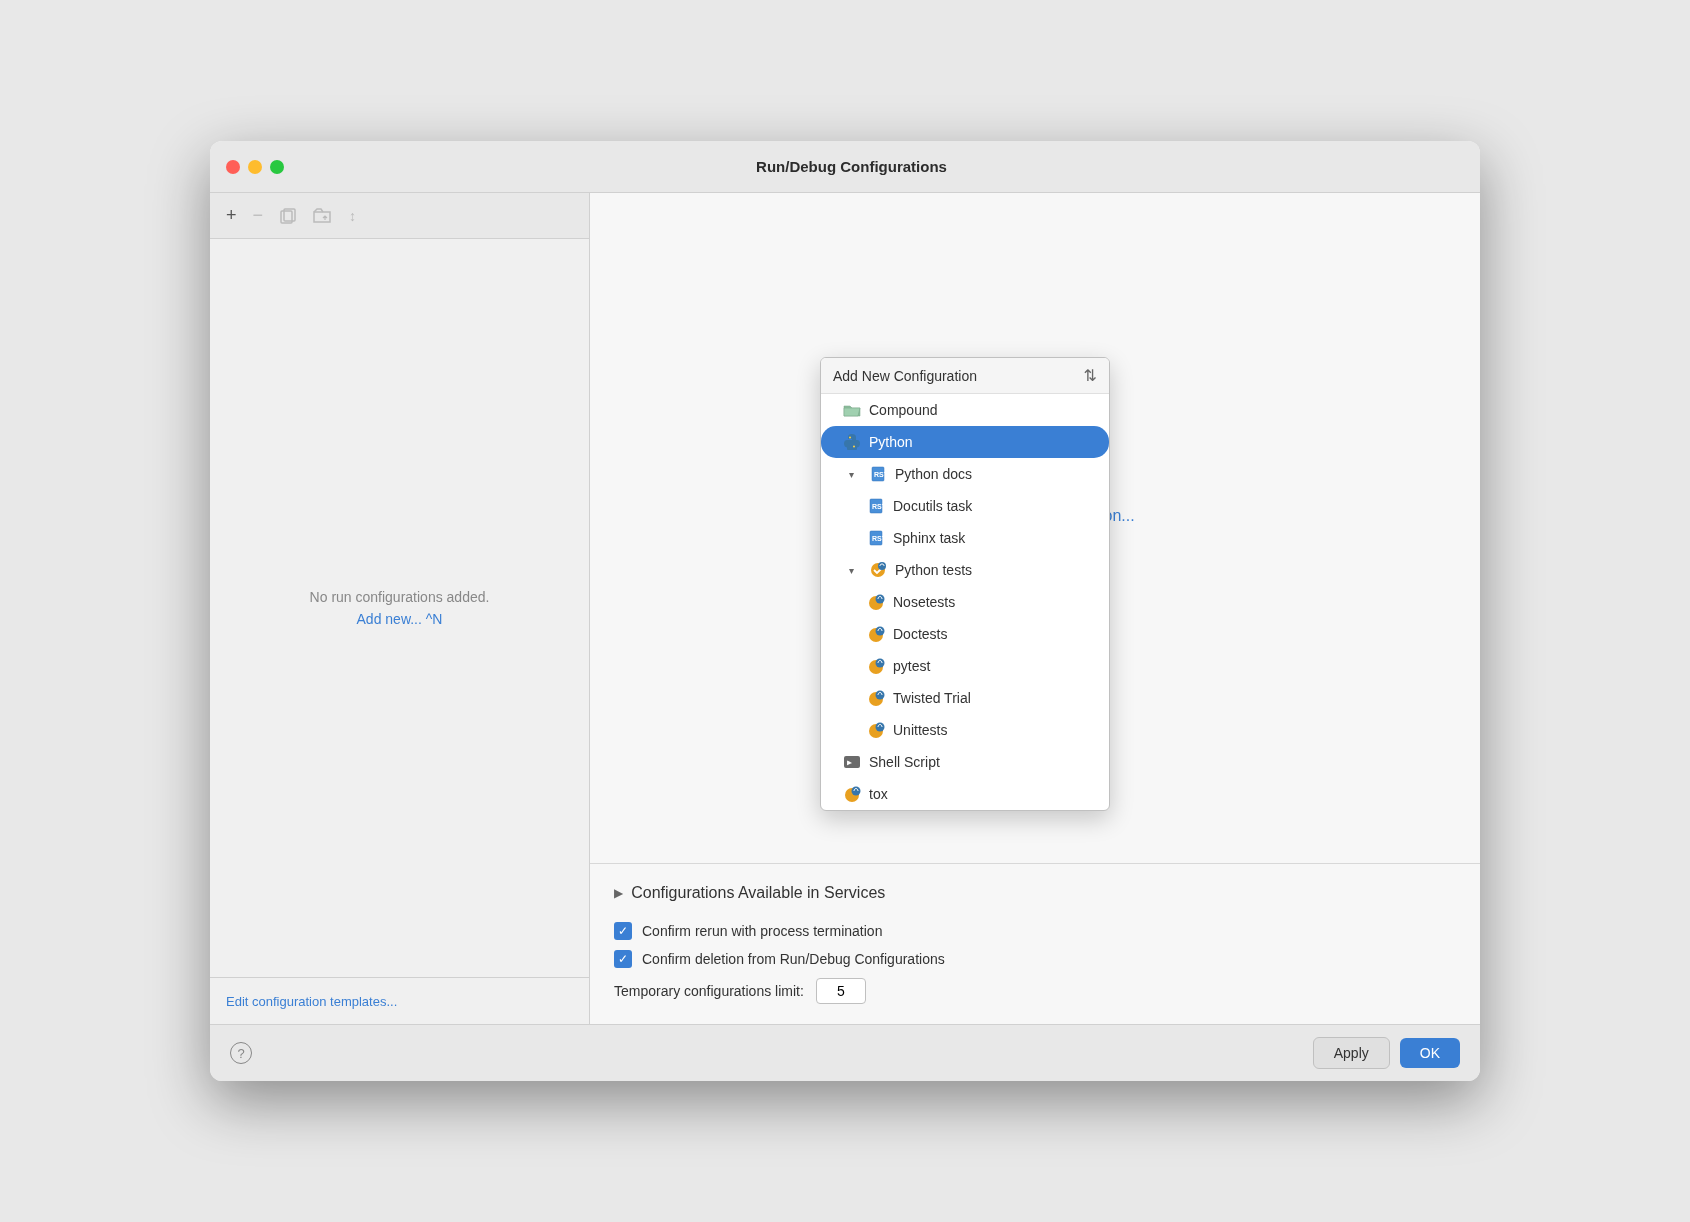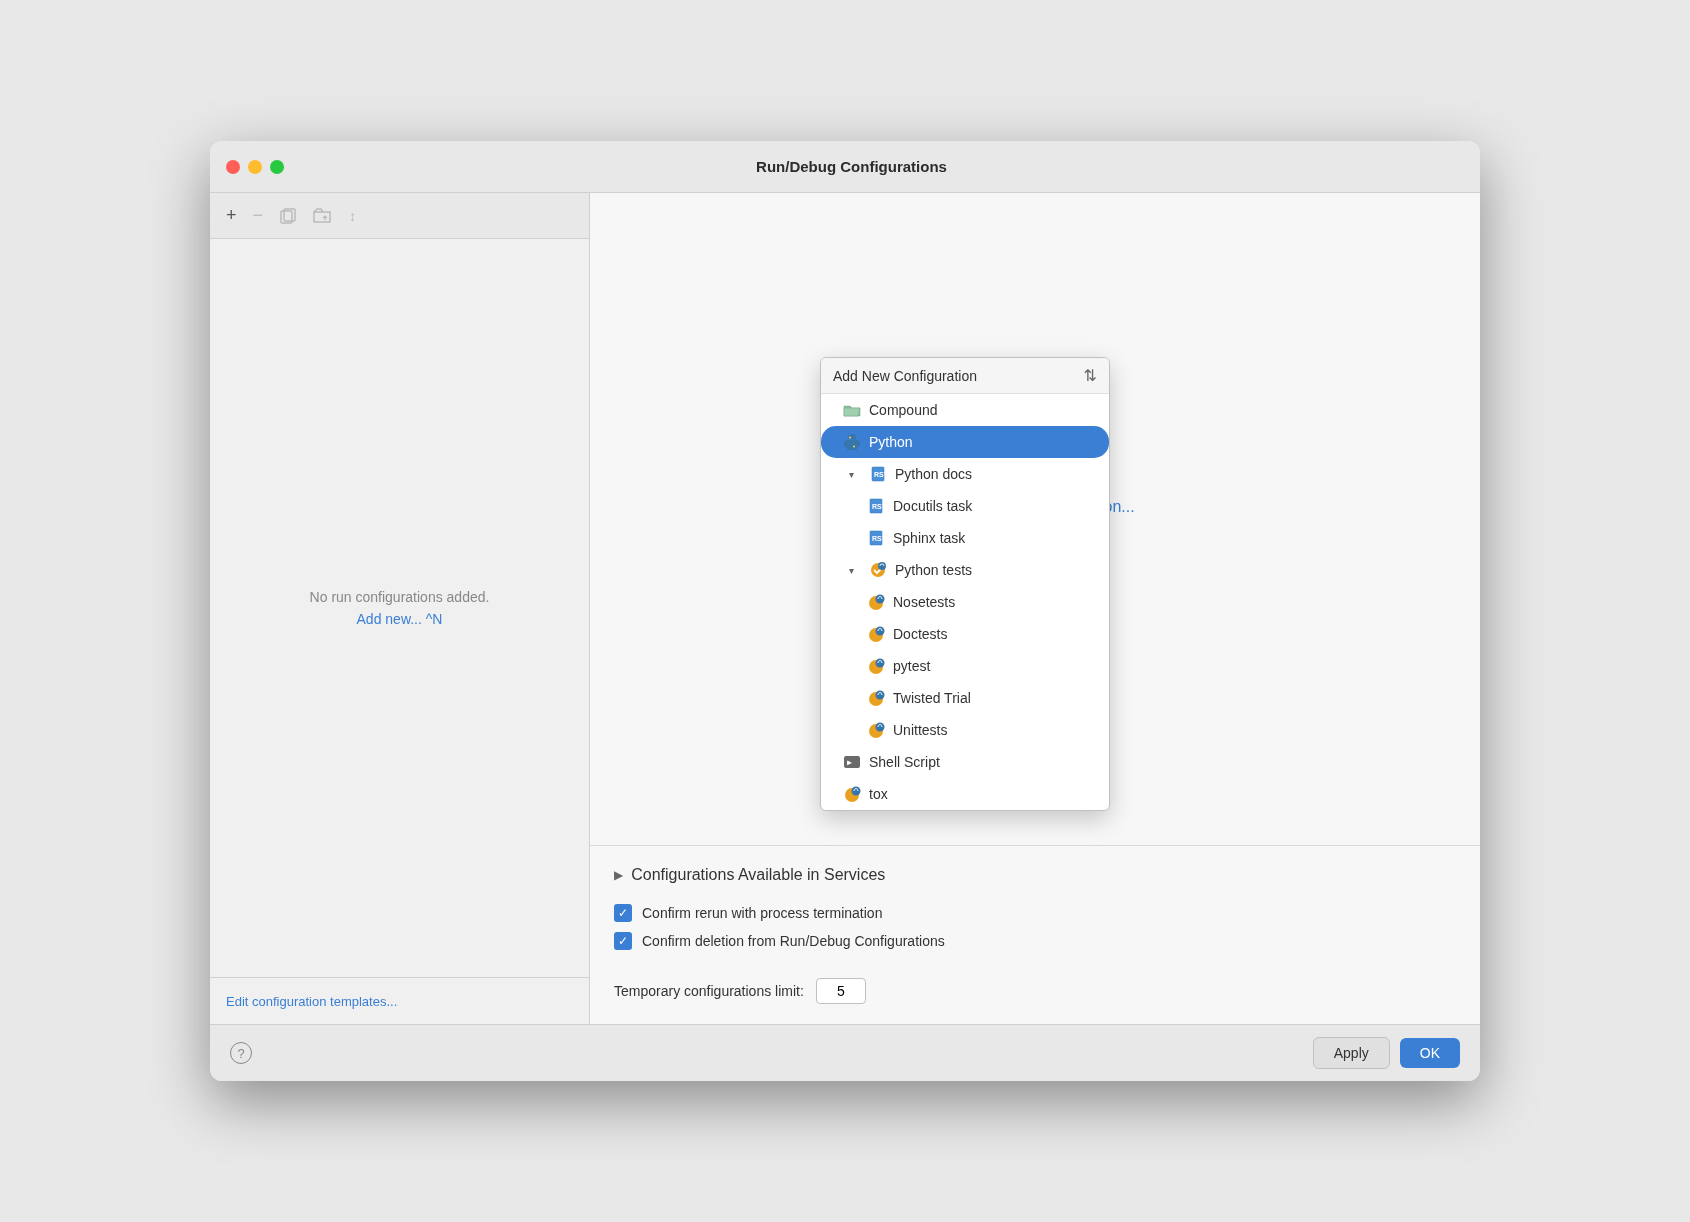--- a/index.html
+++ b/index.html
@@ -183,21 +183,21 @@
       font-size: 12px;
     }
     .checkbox-label {
       font-size: 14px;
       color: #333;
     }
     .temp-config-row {
       display: flex;
       align-items: center;
       gap: 12px;
-      margin-top: 28px;
+      margin-top: 10px;
     }
     .temp-config-label {
       font-size: 14px;
       color: #333;
     }
     .temp-config-input {
       width: 50px;
       height: 26px;
       border: 1px solid #c0c0c0;
       border-radius: 4px;

